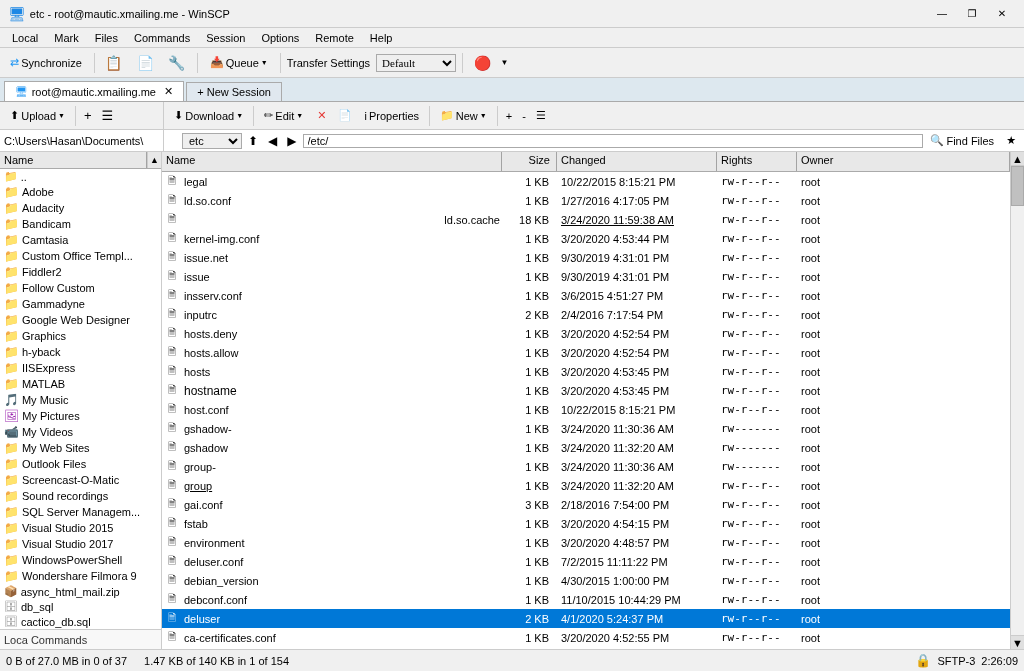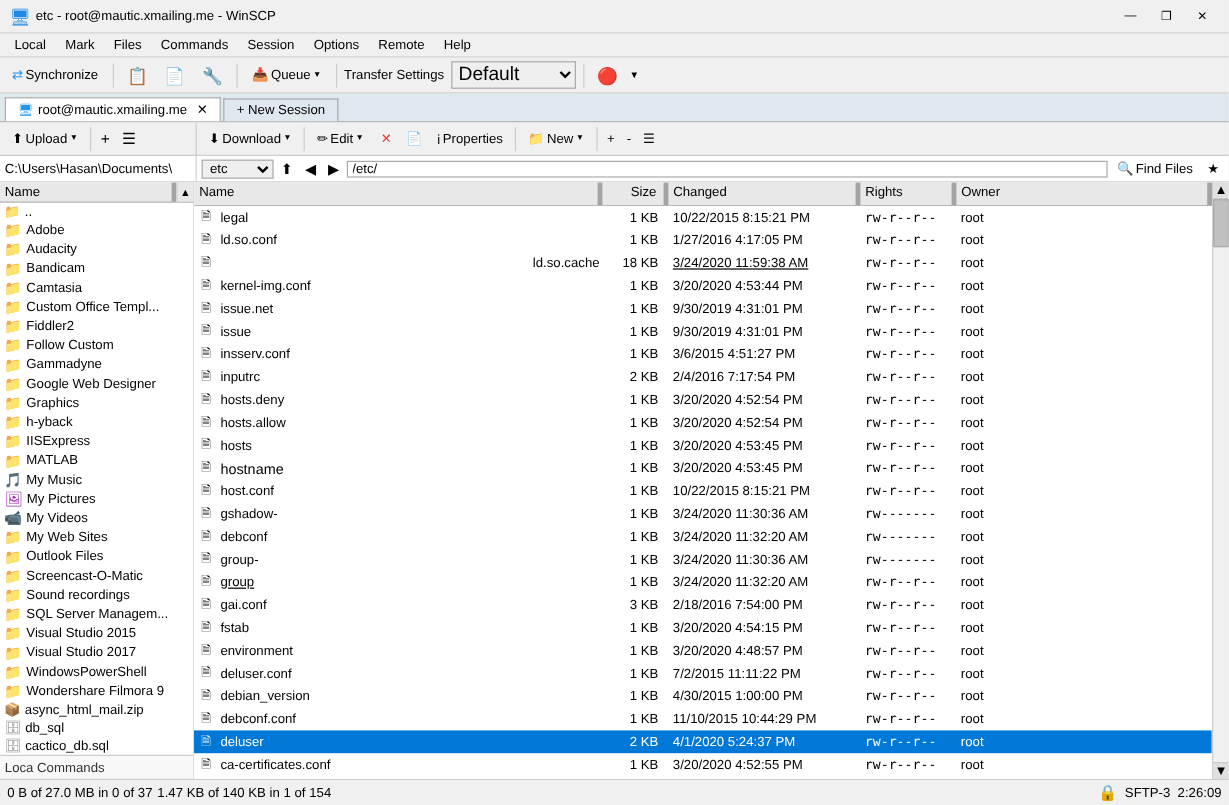--- a/index.html
+++ b/index.html
@@ -17,31 +17,31 @@
 
     
     .toolbar1 { background: #f0f0f0; height: 30px; display: flex; align-items: center; padding: 2px 4px; gap: 4px; border-bottom: 1px solid #ccc; }
     .separator { width: 1px; height: 20px; background: #ccc; margin: 0 2px; }
     
     
     .session-tabs { background: #dde8ef; height: 24px; display: flex; align-items: flex-end; padding: 0 4px; border-bottom: 1px solid #aaa; }
     .session-tab { padding: 3px 10px; background: #f8f8f8; border: 1px solid #aaa; border-bottom: none; margin-right: 2px; cursor: pointer; font-size: 11px; display: flex; align-items: center; gap: 4px; }
     .session-tab.active { background: #fff; }
     .new-session-btn { padding: 3px 10px; background: #e0e8ef; border: 1px solid #aaa; border-bottom: none; cursor: pointer; font-size: 11px; }
-    .col-header { padding: 2px 4px; font-size: 11px; cursor: pointer; border-right: 4px solid #a3a3a3; user-select: none; }
+    .col-header { padding: 2px 4px; font-size: 11px; cursor: pointer; border-right: 1px solid #a3a3a3; user-select: none; }
 
     
     .file-list { flex: 1; overflow-y: auto; overflow-x: hidden; background: #fff; }
     .file-row { display: flex; align-items: center; padding: 1px 0; cursor: pointer; }
     .file-row.selected { background: #0078d7; color: white; }
     .left-item { display: flex; align-items: center; gap: 3px; padding: 1px 4px; cursor: pointer; font-size: 11px; }
     .folder-icon { color: #ffc107; font-size: 12px; }
 
     
-    .status-bar { background: #f0f0f0; height: 22px; display: flex; align-items: center; padding: 0 6px; border-top: 1px solid #ccc; font-size: 11px; gap: 4px; }
+    .status-bar { background: #f0f0f0; height: 22px; display: flex; align-items: center; padding: 0 6px; border-top: 1px solid #ccc; font-size: 11px; gap: 17px; }
     .status-right { display: flex; align-items: center; gap: 6px; }
 
     
     ::-webkit-scrollbar { width: 14px; }
     ::-webkit-scrollbar-track { background: #f0f0f0; }
     ::-webkit-scrollbar-thumb { background: #c0c0c0; border: 1px solid #aaa; }
     .tb-btn { display: flex; align-items: center; gap: 2px; padding: 2px 5px; border: 1px solid transparent; cursor: pointer; font-size: 11px; background: transparent; white-space: nowrap; }
     .tb-btn .arr { font-size: 7px; }
 
     
@@ -87,21 +87,21 @@
     <span style="font-size:14px;">🔧</span>
   </button>
   <div class="separator"></div>
   <button class="tb-btn">
     <span>📥</span>
     <span>Queue</span>
     <span class="arr">▼</span>
   </button>
   <div class="separator"></div>
   <span style="font-size:11px;">Transfer Settings</span>
-  <select style="font-size:16px;padding:1px;border:1px solid #aaa;margin-left:2px;width:104px;">
+  <select style="font-size:11px;padding:1px;border:1px solid #aaa;margin-left:2px;width:80px;font-family:Liberation Serif, serif;">
     <option>Default</option>
   </select>
   <div class="separator"></div>
   <button class="tb-btn" style="padding:2px 4px;">
     <span style="font-size:14px;color:#e53935;">🔴</span>
   </button>
   <span class="arr" style="font-size:8px;">▼</span>
 </div>
 
 <div class="session-tabs">
@@ -164,21 +164,21 @@
     </div>
   </div>
 
   <div style="display:flex; height:22px; border-bottom:1px solid #ccc;">
 
     <div style="width:164px; display:flex; align-items:center; background:#fff; border-right:1px solid #ccc; padding:1px 4px; flex-shrink:0;">
       <input type="text" style="border: none; outline: none; flex: 1 1 0%; font-size: 11px;" value="C:\Users\Hasan\Documents\">
     </div>
 
     <div style="flex:1; display:flex; align-items:center; background:#fff; padding:1px 4px; gap:2px;">
-      <select style="font-size:11px;border:1px solid #aaa;padding:0 2px;width:60px;">
+      <select style="font-size:11px;border:1px solid #aaa;padding:0 2px;width:60px;margin-left:14px;">
         <option>etc</option>
       </select>
       <button class="tb-btn" style="padding:1px 3px;font-size:12px;">⬆</button>
       <button class="tb-btn" style="padding:1px 3px;font-size:12px;">◀</button>
       <button class="tb-btn" style="padding:1px 3px;font-size:12px;">▶</button>
       <input type="text" style="border: 1px solid rgb(170, 170, 170); outline: none; flex: 1 1 0%; font-size: 11px; padding: 0px 4px;" value="/etc/">
       <button class="tb-btn">
         <span>🔍</span>
         Find Files
       </button>
@@ -436,21 +436,21 @@
           <div class="file-row" style="display: flex; align-items: center; padding: 1px 0px; min-height: 17px;">
             <span style="width: 20px; text-align: center; font-size: 10px; flex-shrink: 0;">🗎</span>
             <span style="width: 320px; padding: 0px 2px; font-size: 11px; overflow: hidden; text-overflow: ellipsis; white-space: nowrap; flex-shrink: 0;">gshadow-</span>
             <span style="width: 55px; text-align: right; padding-right: 8px; font-size: 11px; flex-shrink: 0;">1 KB</span>
             <span style="width: 160px; padding: 0px 4px; font-size: 11px; flex-shrink: 0;">3/24/2020 11:30:36 AM</span>
             <span style="width: 80px; padding: 0px 4px; font-size: 11px; flex-shrink: 0; font-family: monospace;">rw-------</span>
             <span style="flex: 1 1 0%; padding: 0px 4px; font-size: 11px;">root</span>
           </div>
           <div class="file-row" style="display: flex; align-items: center; padding: 1px 0px; min-height: 17px;">
             <span style="width: 20px; text-align: center; font-size: 10px; flex-shrink: 0;">🗎</span>
-            <span style="width: 320px; padding: 0px 2px; font-size: 11px; overflow: hidden; text-overflow: ellipsis; white-space: nowrap; flex-shrink: 0;">debconf</span>
+            <span style="width: 320px; padding: 0px 2px; font-size: 11px; overflow: hidden; text-overflow: ellipsis; white-space: nowrap; flex-shrink: 0;">gshadow</span>
             <span style="width: 55px; text-align: right; padding-right: 8px; font-size: 11px; flex-shrink: 0;">1 KB</span>
             <span style="width: 160px; padding: 0px 4px; font-size: 11px; flex-shrink: 0;">3/24/2020 11:32:20 AM</span>
             <span style="width: 80px; padding: 0px 4px; font-size: 11px; flex-shrink: 0; font-family: monospace;">rw-------</span>
             <span style="flex: 1 1 0%; padding: 0px 4px; font-size: 11px;">root</span>
           </div>
           <div class="file-row" style="display: flex; align-items: center; padding: 1px 0px; min-height: 17px;">
             <span style="width: 20px; text-align: center; font-size: 10px; flex-shrink: 0;">🗎</span>
             <span style="width: 320px; padding: 0px 2px; font-size: 11px; overflow: hidden; text-overflow: ellipsis; white-space: nowrap; flex-shrink: 0;">group-</span>
             <span style="width: 55px; text-align: right; padding-right: 8px; font-size: 11px; flex-shrink: 0;">1 KB</span>
             <span style="width: 160px; padding: 0px 4px; font-size: 11px; flex-shrink: 0;">3/24/2020 11:30:36 AM</span>

